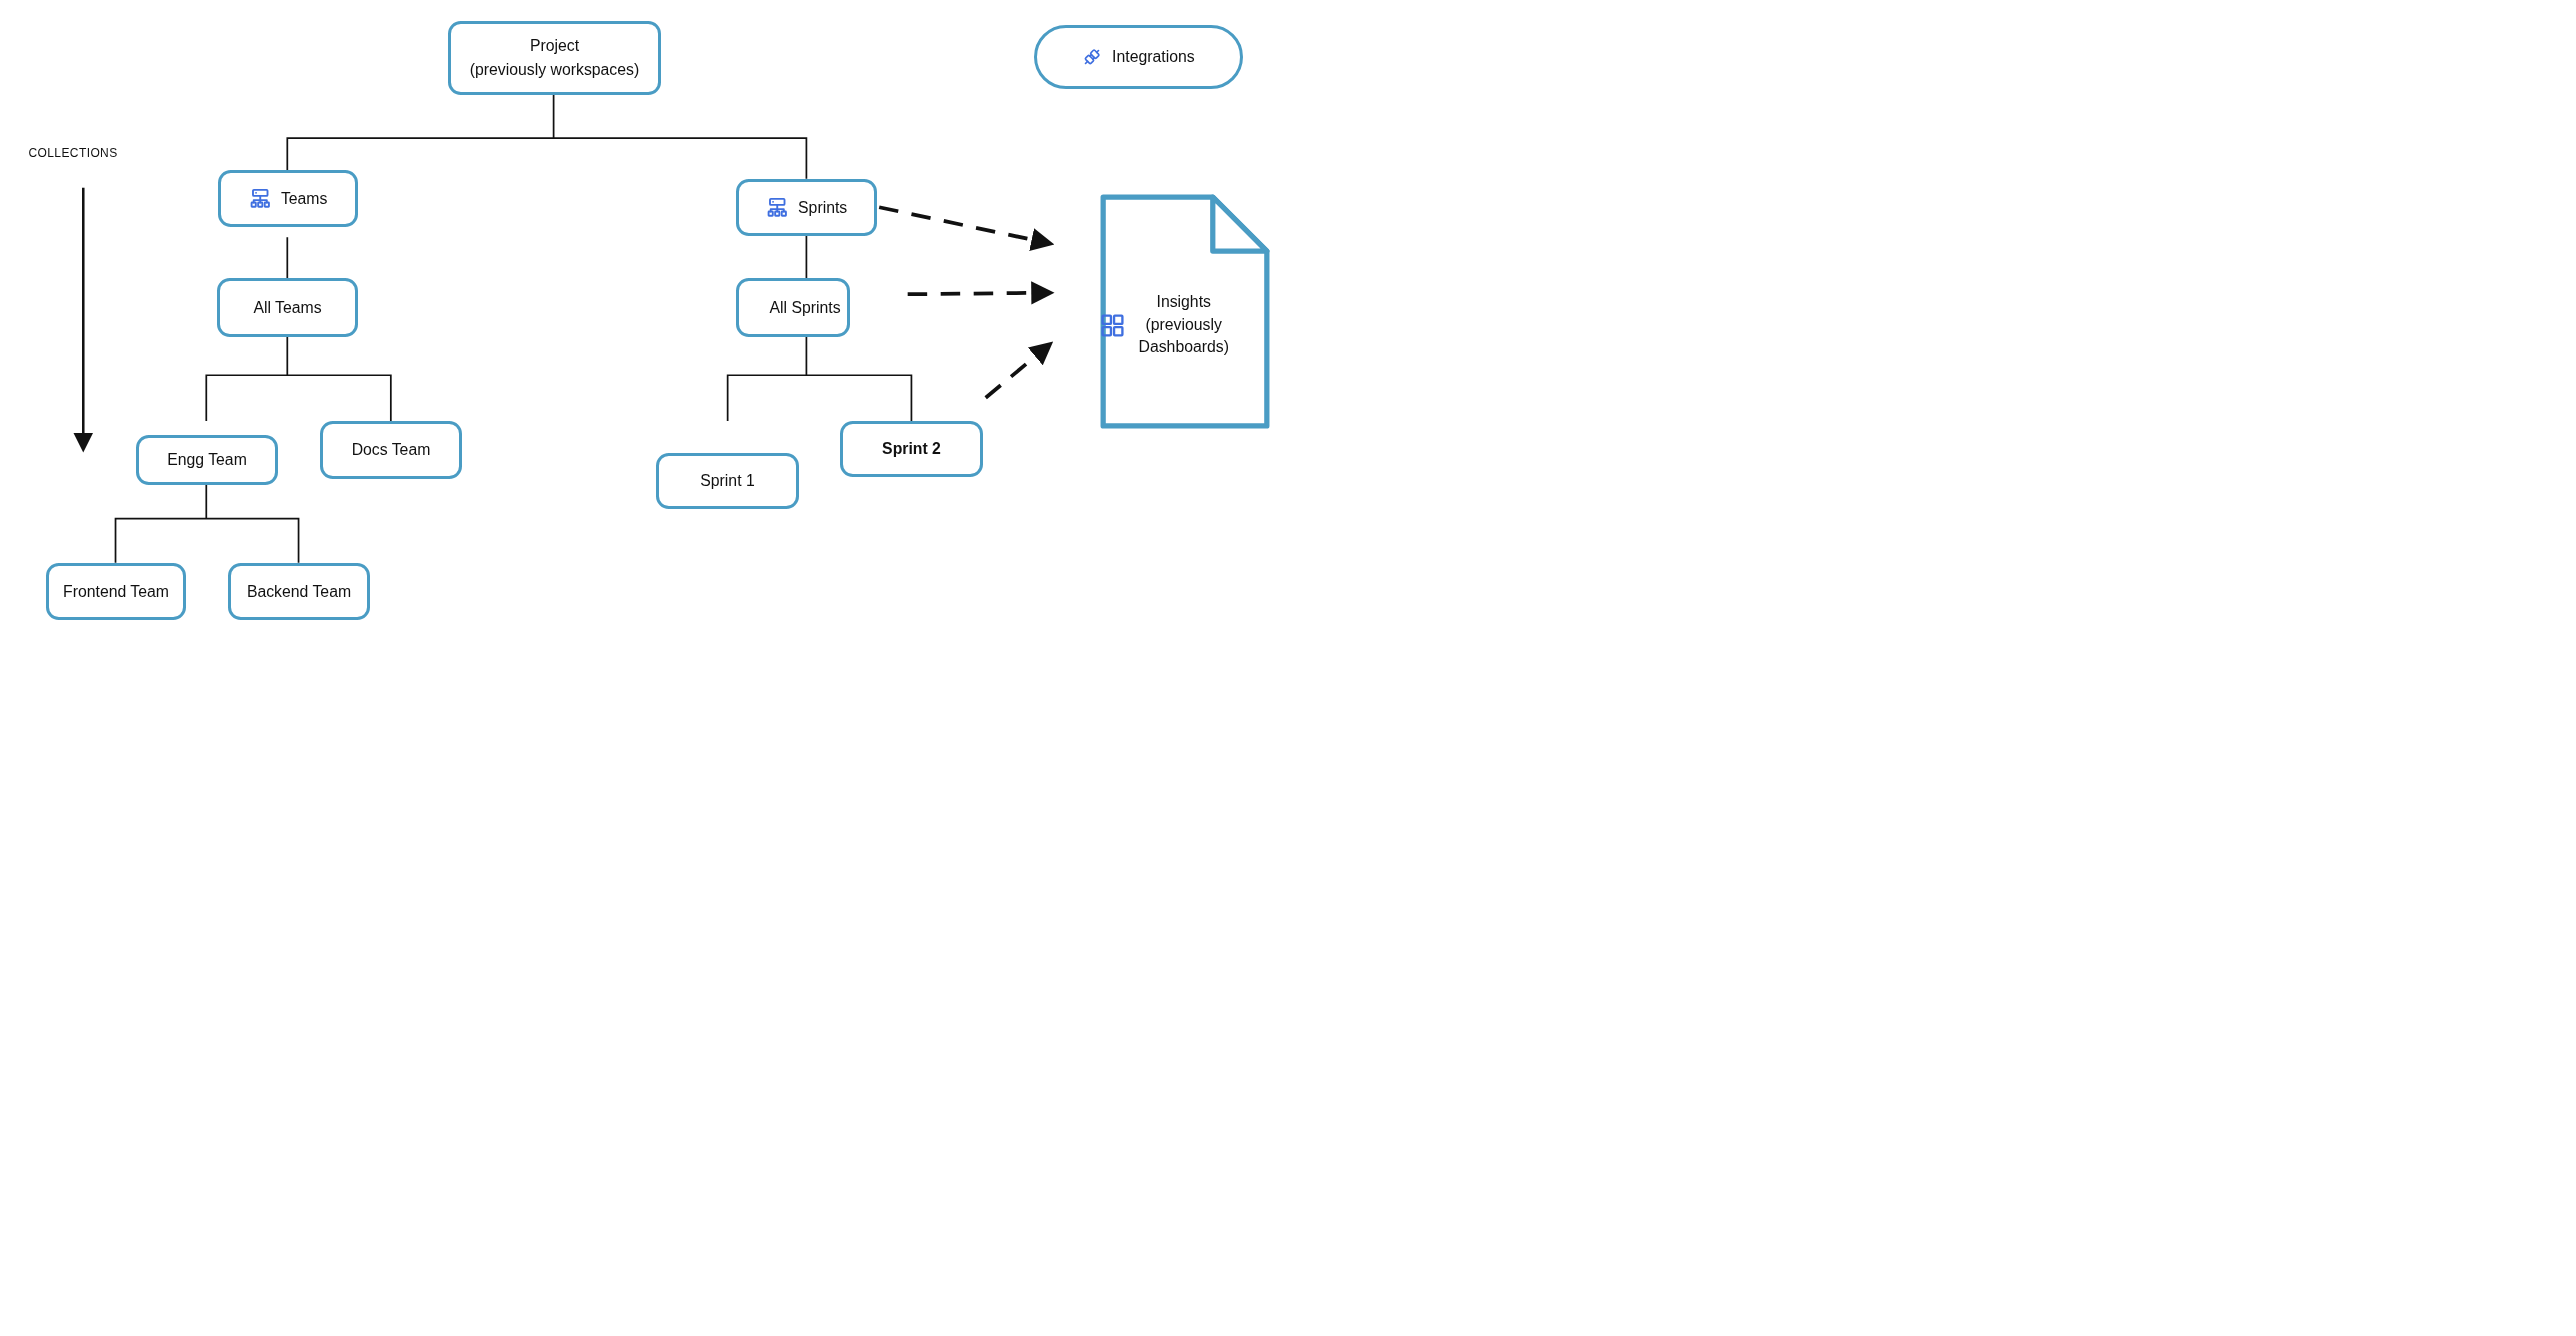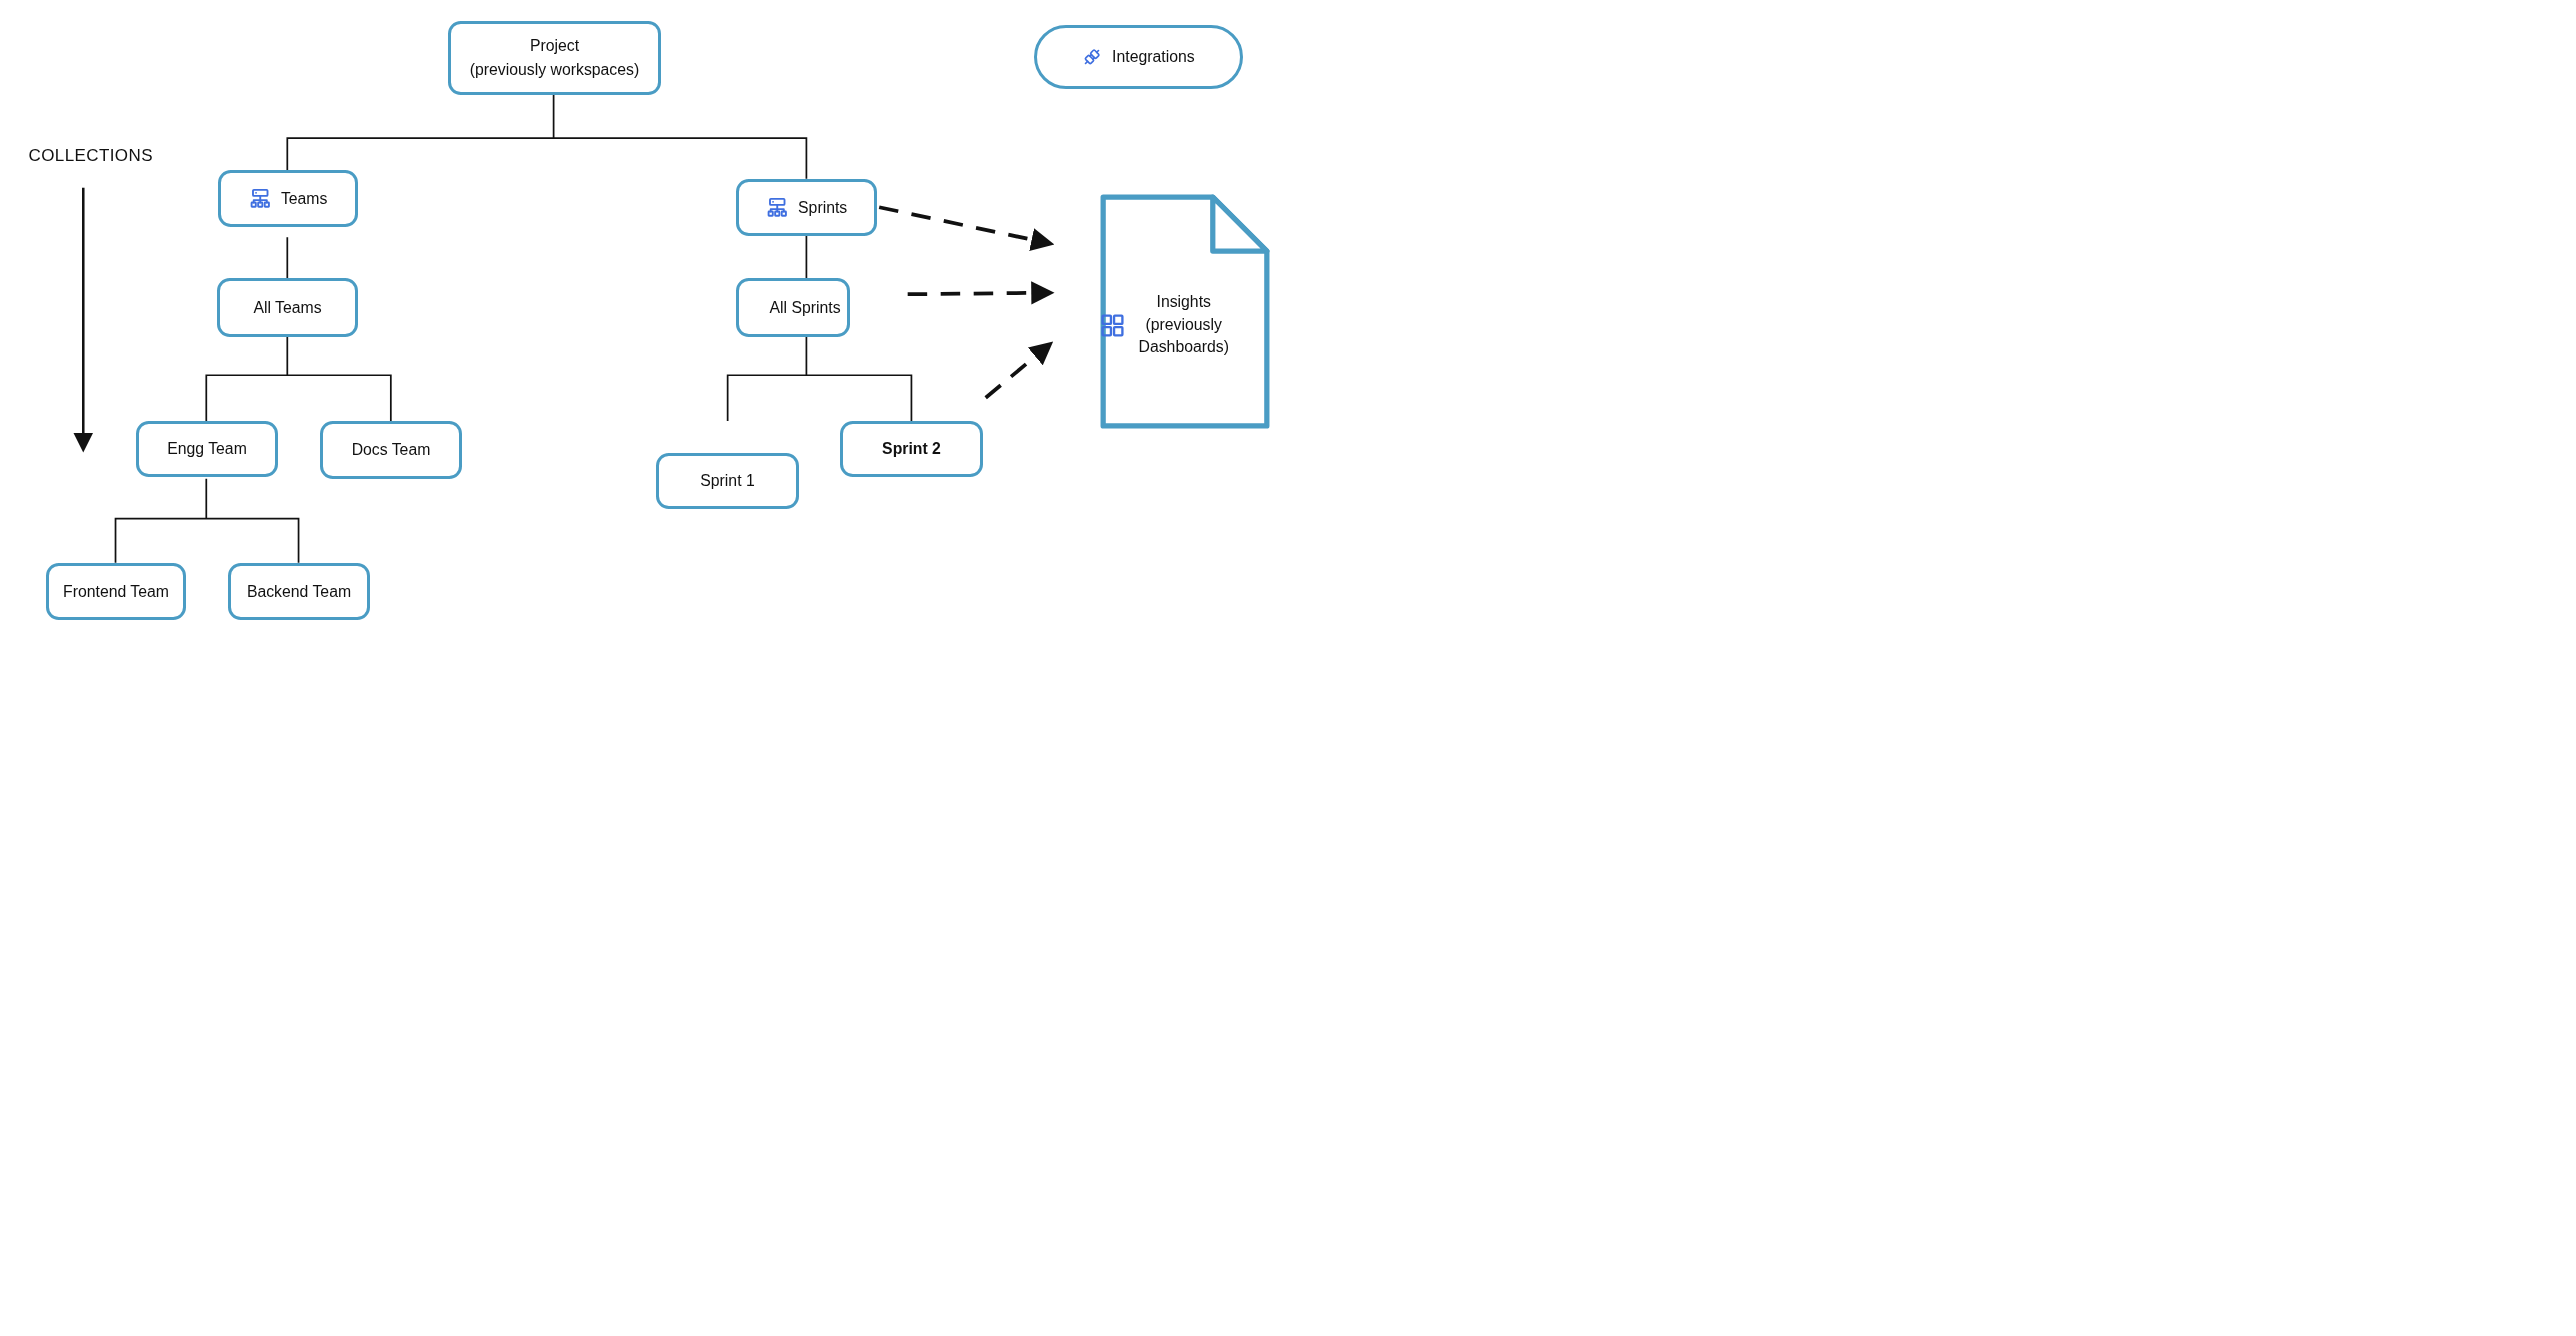--- a/index.html
+++ b/index.html
@@ -9,21 +9,21 @@
   .node{
     position:absolute;box-sizing:border-box;background:#fff;
     border:3.4px solid #4A9CC4;border-radius:12.8px;
     display:flex;align-items:center;justify-content:center;gap:9.8px;
     font-size:15.8px;color:#111;text-align:center;z-index:2;
   }
   .node .lbl{white-space:pre-line;line-height:1.5;}
   .pill{border-radius:33px;}
   .icon{display:flex;align-items:center;justify-content:center;flex:0 0 auto;}
   .collections-label{
-    position:absolute;left:28.5px;top:146px;font-size:17px;letter-spacing:0.4px;
+    position:absolute;left:28.5px;top:146px;font-size:12px;letter-spacing:0.4px;
     color:#111;z-index:2;
   }
   .doc{position:absolute;left:1100px;top:194px;width:170px;height:235px;z-index:2;}
   .doc svg.shape{position:absolute;left:0;top:0;}
   .doc .doc-content{
     position:absolute;left:0;top:0;width:100%;height:100%;
     display:flex;align-items:center;padding-top:27px;box-sizing:border-box;gap:13.5px;
   }
   .doc .lbl{white-space:pre-line;font-size:15.8px;line-height:1.45;text-align:center;}
 </style>
@@ -114,21 +114,21 @@
   </div>
 
   <div class="node" style="left:217px;top:278px;width:141px;height:59px;">
     <span class="lbl">All Teams</span>
   </div>
 
   <div class="node" style="left:736px;top:278px;width:114px;height:59px;padding-left:24px;">
     <span class="lbl">All Sprints</span>
   </div>
 
-  <div class="node" style="left:136px;top:421px;width:142px;height:56px;">
+  <div class="node" style="left:136px;top:435px;width:142px;height:50px;">
     <span class="lbl">Engg Team</span>
   </div>
 
   <div class="node" style="left:320px;top:421px;width:142px;height:58px;">
     <span class="lbl">Docs Team</span>
   </div>
 
   <div class="node" style="left:656px;top:421px;width:143px;height:56px;margin-top:32px;">
     <span class="lbl">Sprint 1</span>
   </div>

